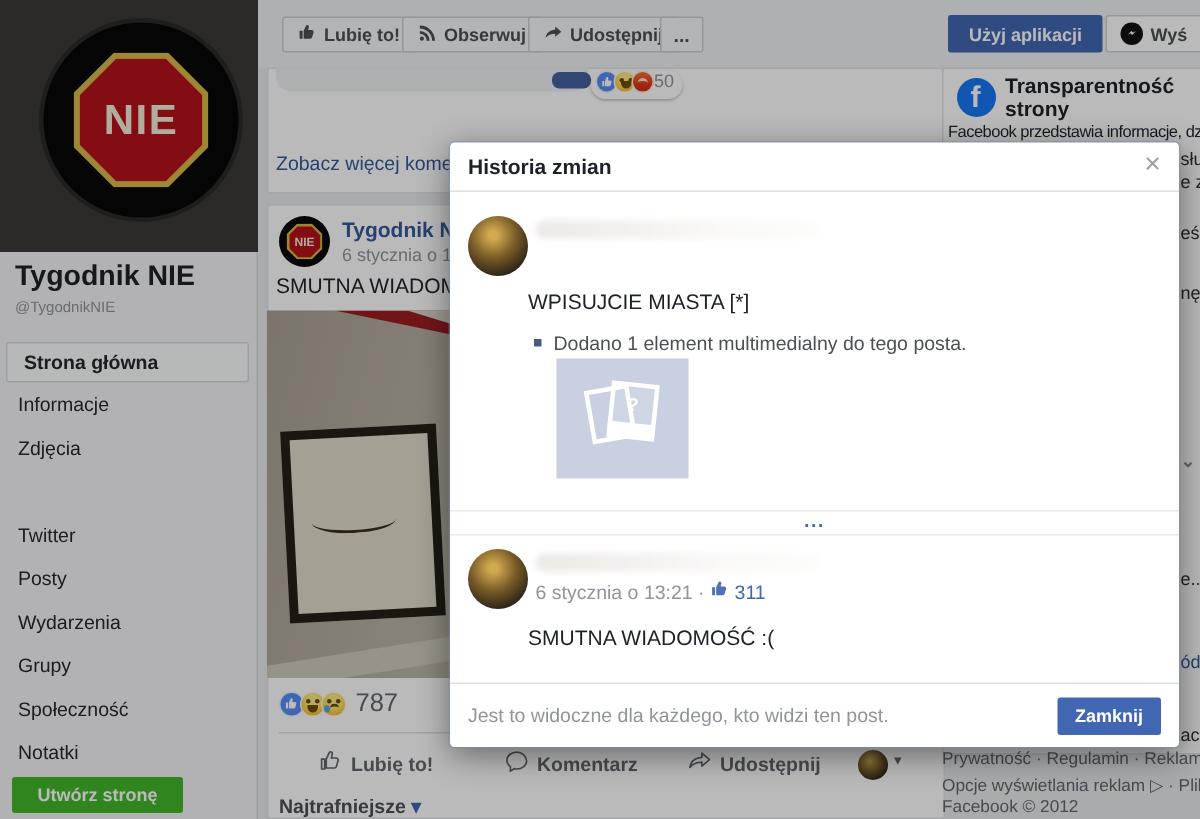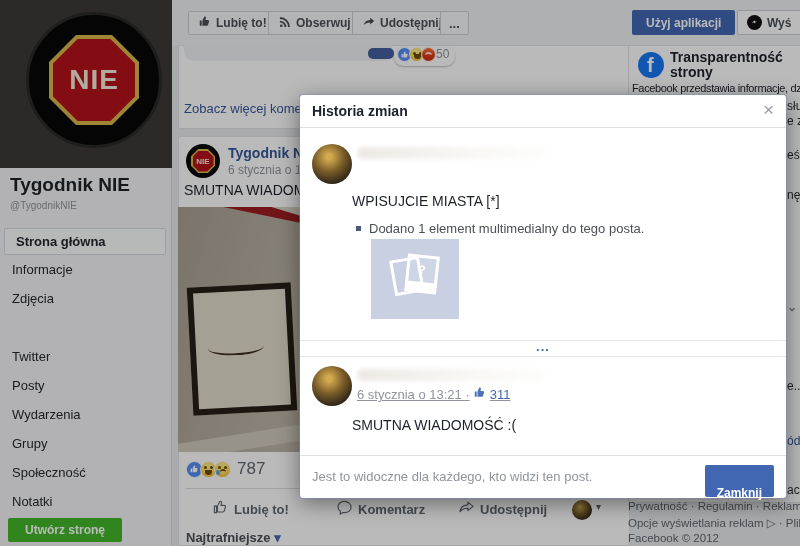--- a/index.html
+++ b/index.html
@@ -135,21 +135,21 @@
   .pol{position:absolute;border:3px solid #fff;}
   .pol-back{width:30px;height:36px;left:21px;top:19px;transform:rotate(-10deg);}
   .pol-front{width:32px;height:38px;left:35px;top:16px;transform:rotate(6deg);background:rgba(255,255,255,.12);}
   .pol-front::after{content:"";position:absolute;left:-1px;right:-1px;bottom:-1px;height:9px;background:#fff;}
   .pol-q{position:absolute;left:9px;top:5px;color:#fff;font-weight:bold;font-size:12px;}
   .m-sep{position:absolute;left:0;right:0;top:245px;height:17px;border-top:1px solid #e7e8ec;
          border-bottom:1px solid #e7e8ec;text-align:center;color:#4267b2;font-weight:bold;
          font-size:13px;line-height:12px;letter-spacing:1px;}
   .m-footer{position:absolute;left:0;right:0;top:360px;height:43px;border-top:1px solid #dddfe2;}
   .m-note{position:absolute;left:12px;top:13px;font-size:13px;color:#90949c;}
-  .m-closebtn{position:absolute;right:12px;top:9px;height:25px;line-height:25px;padding:16px 12px;background:#4267b2;
+  .m-closebtn{position:absolute;right:12px;top:9px;height:25px;line-height:25px;padding:0 12px;background:#4267b2;
               color:#fff;font-weight:bold;font-size:12px;border-radius:2px;cursor:pointer;}
   .thumb-blue{color:#4e71ba;}
 </style>
 </head>
 <body>
 
 <div class="stage">
 
   <div class="cover"></div>
   <div class="profile-pic">
@@ -322,21 +322,21 @@
       <div class="pol pol-back"></div>
       <div class="pol pol-front">
           <span class="pol-q">?</span>
         </div>
     </div>
 
     <div class="m-sep"><span>...</span></div>
 
     <div class="m-avatar" style="left:12px;top:271px;"></div>
     <div class="name-blur" style="left:57px;top:274px;"></div>
-    <div class="m-meta" style="left:57px;top:292px;text-decoration:underline;">
+    <div class="m-meta" style="left:57px;top:292px;">
       <span>6 stycznia o 13:21 ·</span>
       <span class="thumb-blue"><svg viewBox="0 0 16 16" width="12" height="12" fill="currentColor">
             <path d="M1 6h2.6v7H1zM4.6 13h5.9c.8 0 1.4-.5 1.6-1.2l1.3-4.4c.3-1-.5-2-1.6-2H8.6l.6-2.9C9.4 1.6 8.7.8 7.8.8c-.4 0-.8.2-1 .6L4.6 6z"></path>
           </svg></span>
       <span class="cnt">311</span>
     </div>
     <div class="m-text" style="top:322px;">SMUTNA WIADOMOŚĆ :(</div>
 
     <div class="m-footer">
       <div class="m-note">Jest to widoczne dla każdego, kto widzi ten post.</div>

